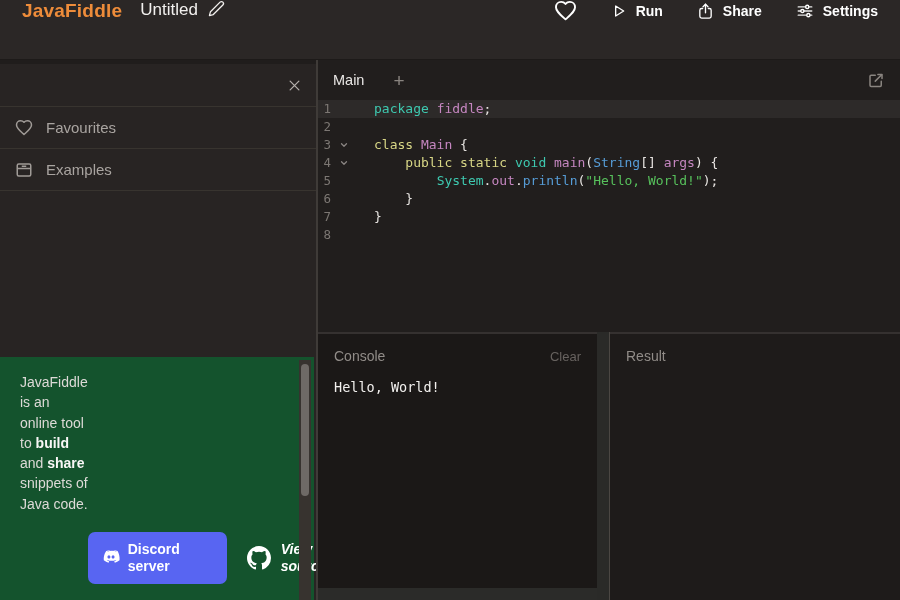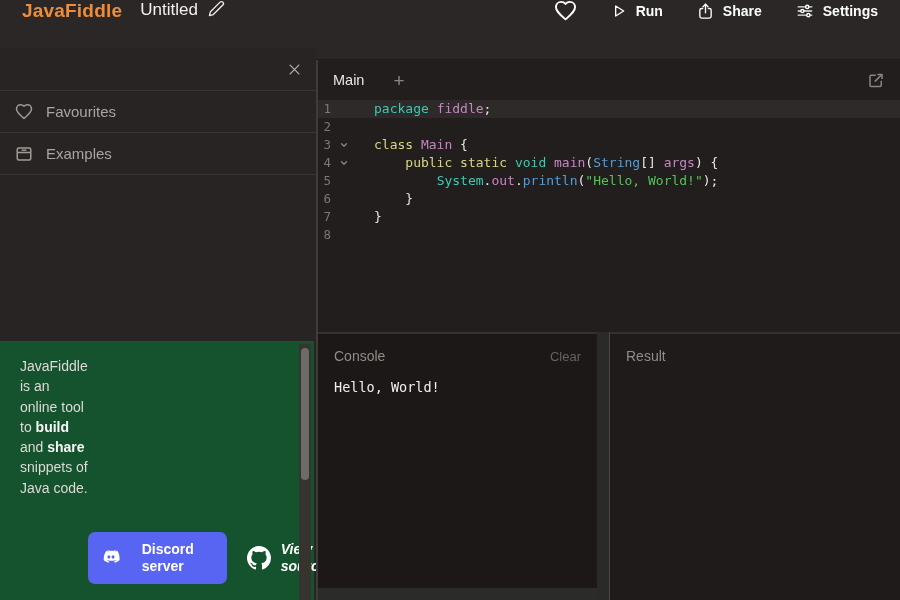--- a/index.html
+++ b/index.html
@@ -18,21 +18,21 @@
     border-bottom:1px solid #1d1a19;
   }
   .brand { font-size:19px; font-weight:700; color:#ee8c3a; letter-spacing:.2px; }
   .doc-title { margin-left:18px; font-size:17px; color:#f2f0ee; }
   .pencil { margin-left:10px; cursor:pointer; }
   .header-right { margin-left:auto; display:flex; align-items:center; gap:34px; }
   .hbtn { display:flex; align-items:center; gap:9px; color:#fff; font-size:14px; font-weight:700; cursor:pointer; }
 
   
   .sidebar {
-    position:absolute; top:48px; left:0; width:316px; bottom:0;
+    position:absolute; top:64px; left:0; width:316px; bottom:0;
     background:#282423;
   }
   .side-divider {
     position:absolute; top:60px; left:316px; width:2px; bottom:0; background:#3f3b38;
   }
   .side-row {
     height:42px; display:flex; align-items:center; gap:13px; padding:0 15px;
     border-bottom:1px solid #38342f; color:#a9a4a0; font-size:15px; cursor:pointer;
   }
   .close-row { height:43px; display:flex; justify-content:flex-end; align-items:center;
@@ -45,21 +45,21 @@
     padding:15px 26px 12px 20px; color:#dddad7;
   }
   .about p { font-size:14px; line-height:1.45; }
   .about b { color:#f8f7f6; }
   .about hr { border:none; border-top:1px solid #615d58; margin:15px 0 11px; }
   .about ul { margin:6px 0 0 6px; padding-left:13px; font-size:13.5px; line-height:1.4; }
   .about li { margin-bottom:9px; }
   .btn-row { margin-top:auto; display:flex; align-items:center; gap:20px; padding-bottom:4px; }
   .discord-btn {
     width:139px; min-height:52px; background:#5865f2; border-radius:7px; border:none;
-    display:flex; align-items:center; gap:20px; padding:6px 12px;
+    display:flex; align-items:center; gap:6px; padding:6px 12px;
     color:#fff; font-family:inherit; font-weight:700; font-size:14px; line-height:1.25;
     text-align:left; cursor:pointer;
   }
   .ghost-btn {
     display:flex; align-items:center; gap:10px; background:none; border:none;
     color:#fff; font-family:inherit; font-weight:700; font-size:14px; line-height:1.25;
     text-align:left; cursor:pointer; width:92px;font-style:italic;
   }
   .btn-label { white-space:pre-line; }
   .sb-track { position:absolute; top:3px; right:3px; bottom:0; width:12px; background:#37332f; }

